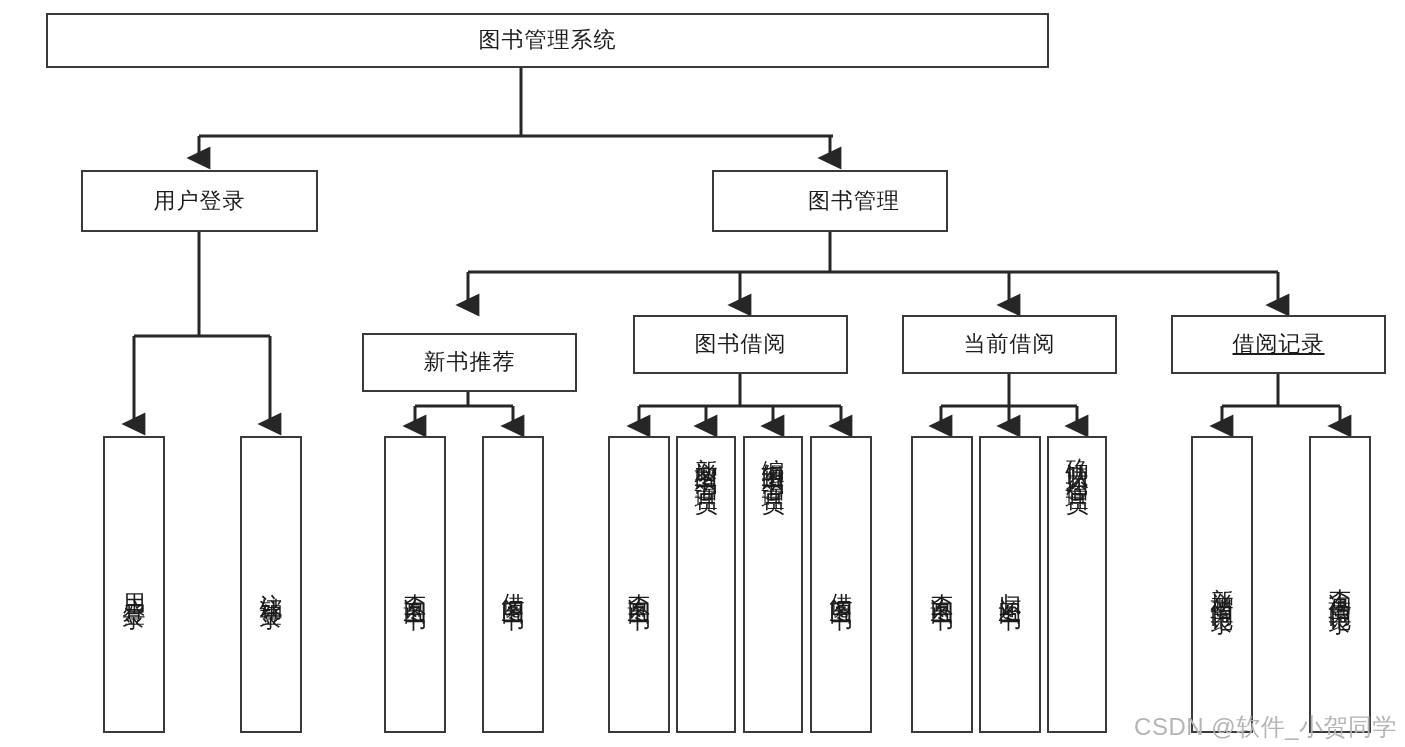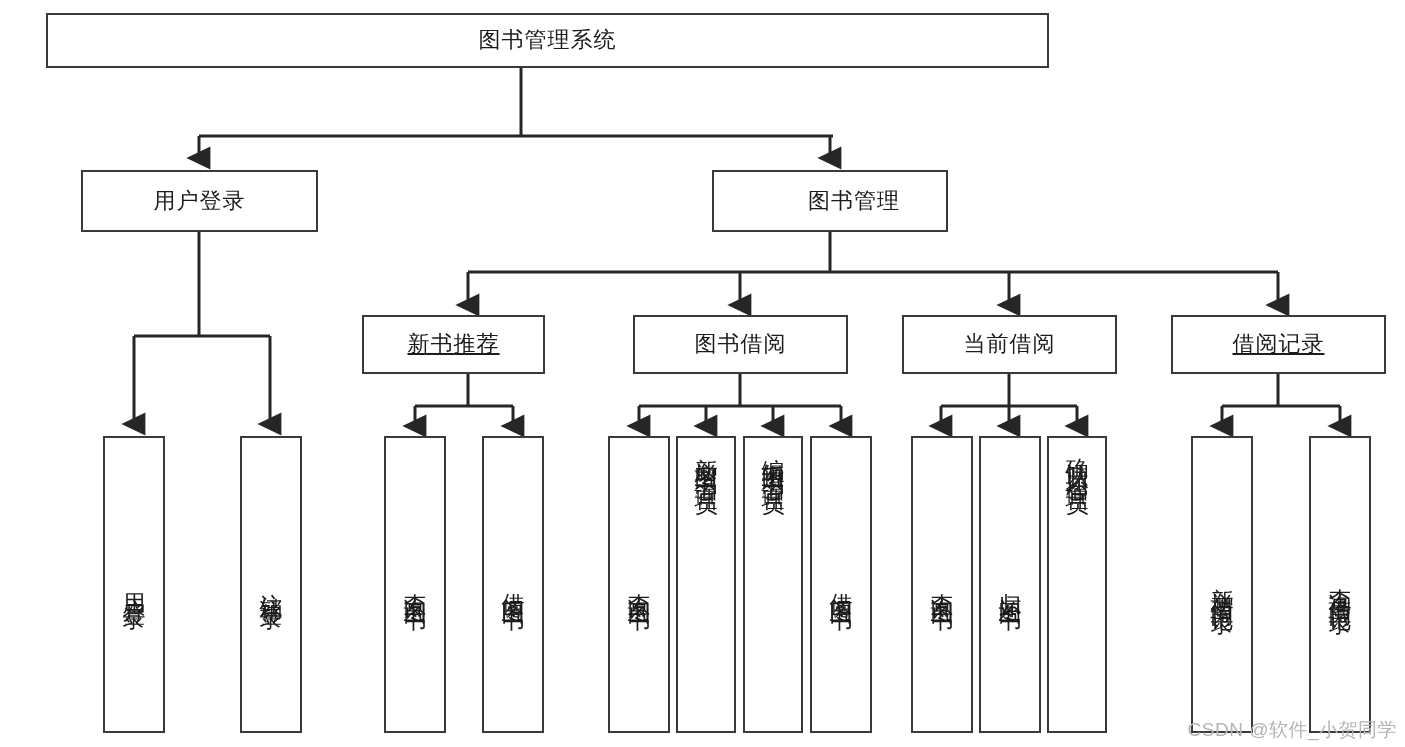--- a/index.html
+++ b/index.html
@@ -40,21 +40,21 @@
     letter-spacing:5px;
     line-height:1;
     white-space:nowrap;
     margin:0 auto;
   }
   
   .node.vertical.centered{align-items:center;padding-top:0;}
   .watermark{
     position:absolute;
     right:8px;bottom:4px;
-    font-size:19px;
+    font-size:24px;
     color:#b4b4b4;
     letter-spacing:.5px;
     white-space:nowrap;
     pointer-events:none;
   }
 </style>
 </head>
 <body>
 
 <div id="canvas">
@@ -113,21 +113,21 @@
     <span class="lbl">图书管理系统</span>
   </div>
 
   <div class="node" style="left:81px;top:170px;width:237px;height:62px;">
     <span class="lbl">用户登录</span>
   </div>
   <div class="node" style="left:712px;top:170px;width:236px;height:62px;padding-left:48px;">
     <span class="lbl">图书管理</span>
   </div>
 
-  <div class="node" style="left:362px;top:315px;width:183px;height:59px;text-decoration:underline;">
+  <div class="node" style="left:362px;top:333px;width:215px;height:59px;">
     <span class="lbl">新书推荐</span>
   </div>
   <div class="node" style="left:633px;top:315px;width:215px;height:59px;align-items:center;">
     <span class="lbl">图书借阅</span>
   </div>
   <div class="node" style="left:902px;top:315px;width:215px;height:59px;">
     <span class="lbl">当前借阅</span>
   </div>
   <div class="node" style="left:1171px;top:315px;width:215px;height:59px;text-decoration:underline;">
     <span class="lbl">借阅记录</span>

